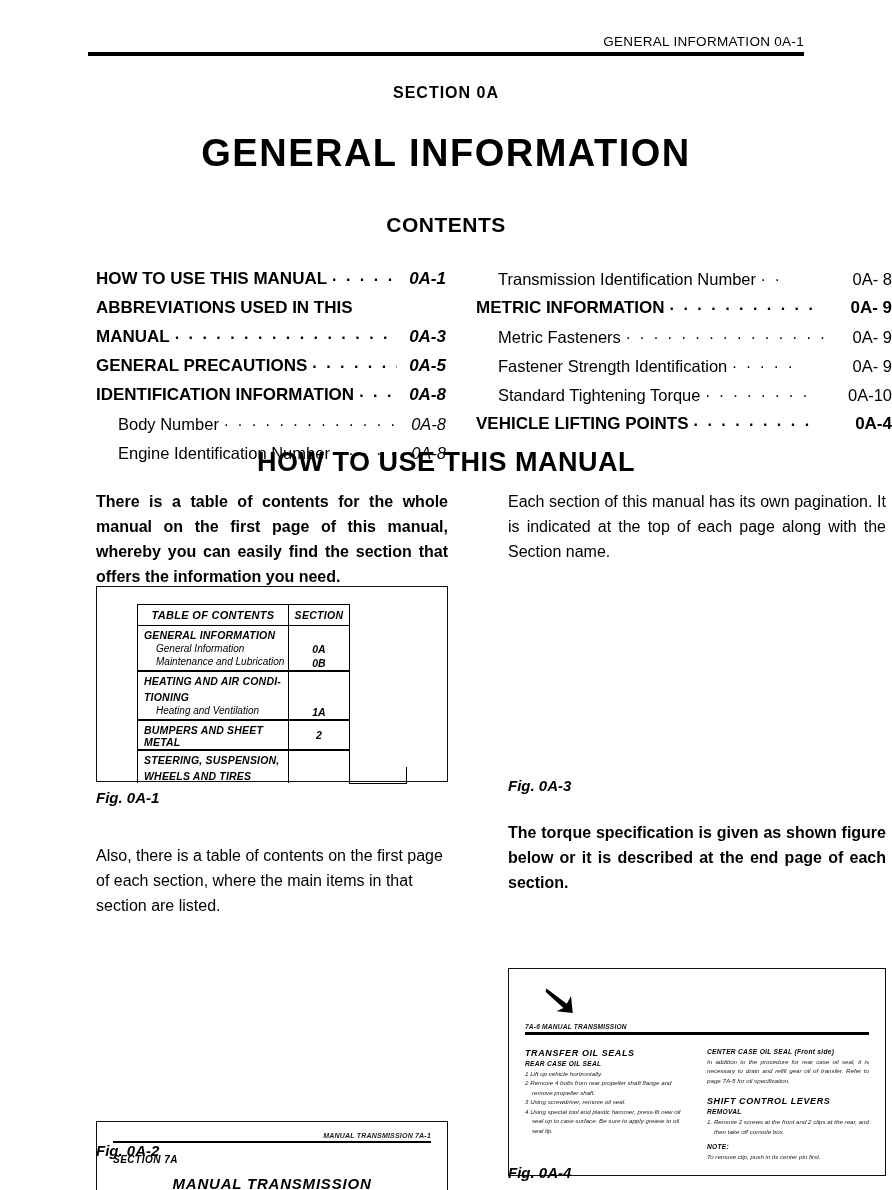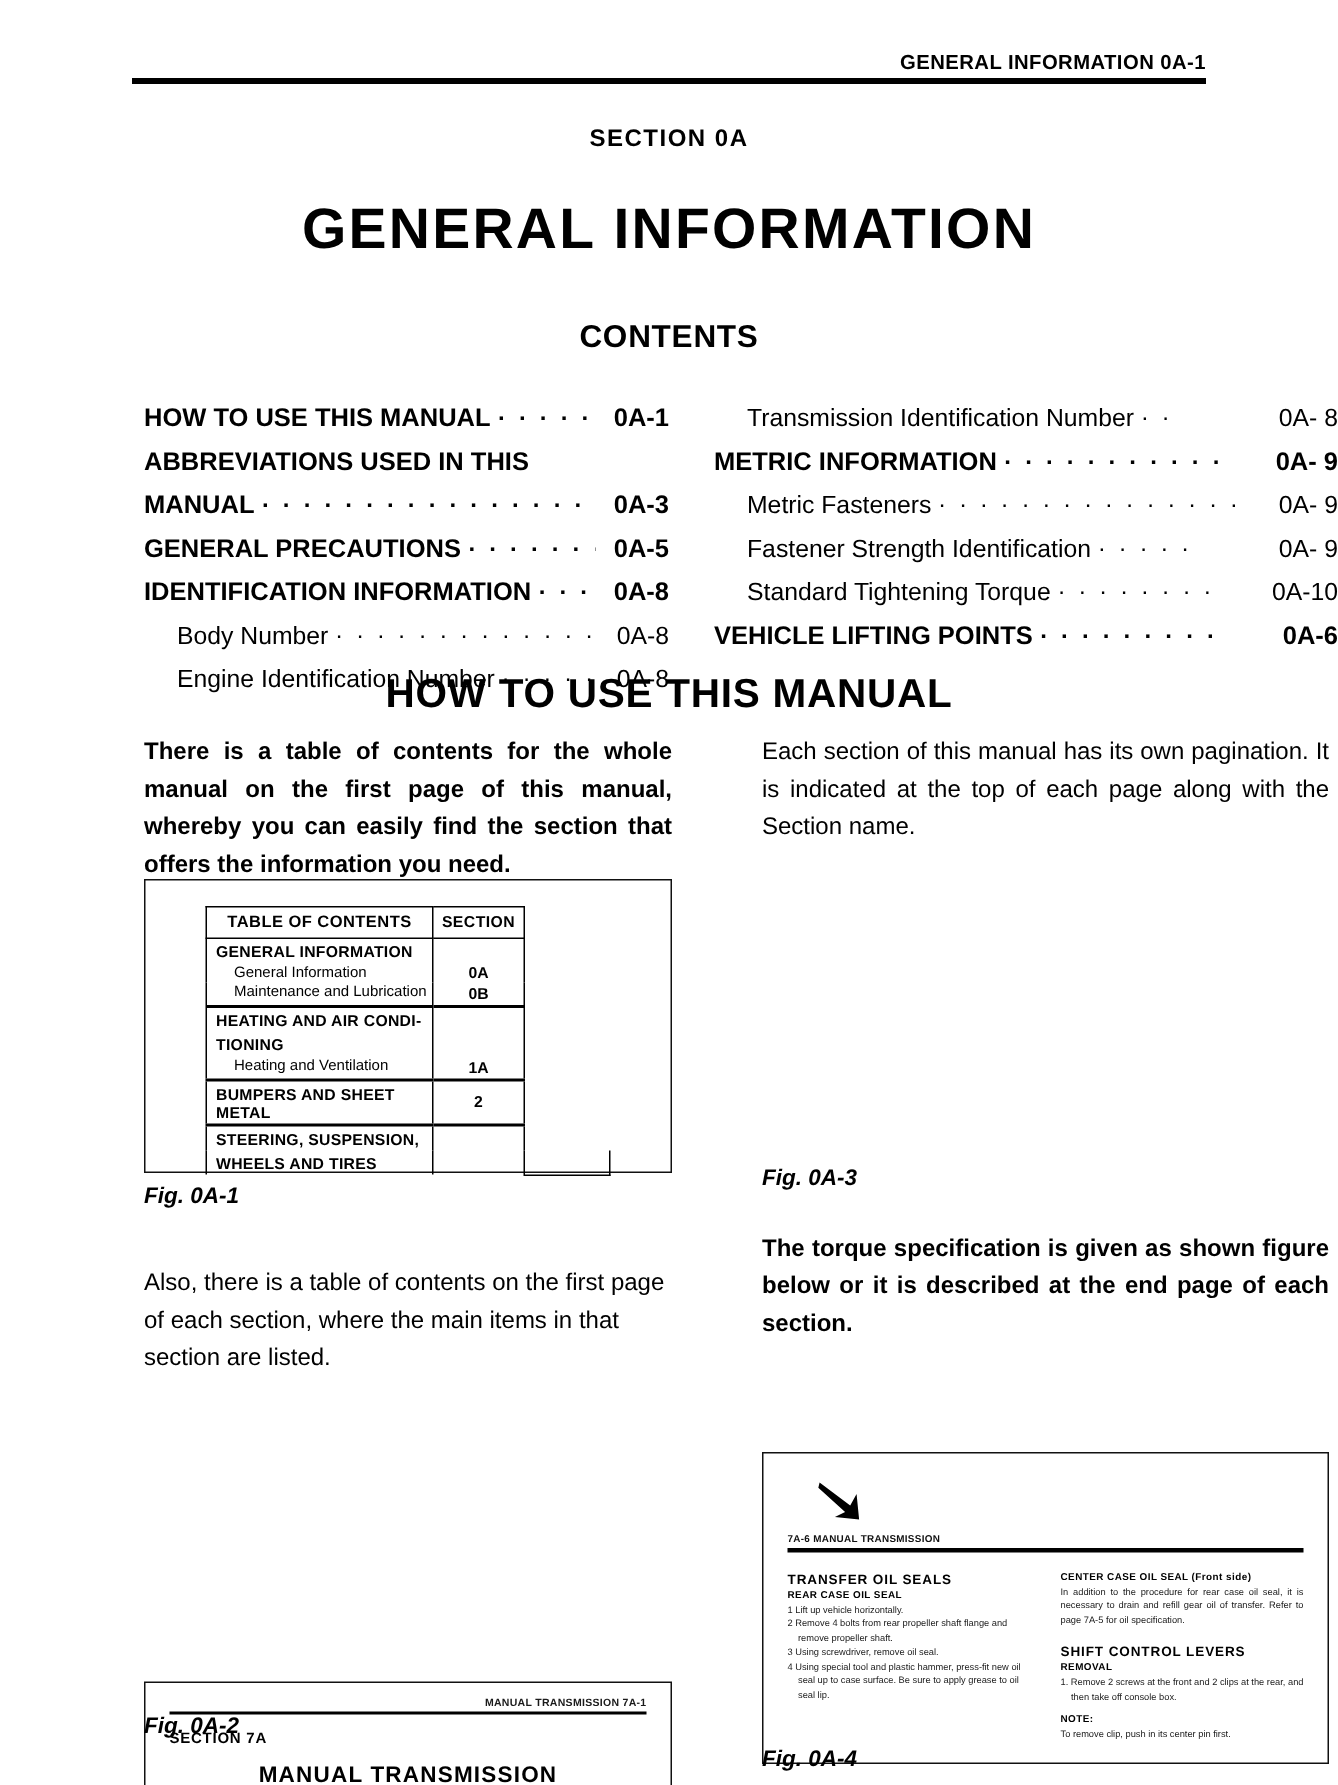--- a/index.html
+++ b/index.html
@@ -19,21 +19,21 @@
   
   .page-header {
     position: absolute;
     left: 88px;
     top: 34px;
     width: 716px;
   }
   .page-header .hdr-text {
     text-align: right;
     font-size: 13.5px;
-    font-weight: bold;
+    font-weight: normal;
     letter-spacing: 0.3px;
     margin-bottom: 3px;
   }
   .page-header .hdr-rule {
     height: 4px;
     background: #000;
     width: 100%;
   }
 
   
@@ -97,21 +97,21 @@
     white-space: nowrap;
     min-width: 6px;
   }
   .toc-dots.none { letter-spacing: 0; }
   .toc-page {
     flex: 0 0 auto;
     text-align: right;
     font-variant-numeric: tabular-nums;
   }
   .toc-col.right .toc-page { min-width: 56px; text-align: right; }
-  .toc-col.left  .toc-page { min-width: 46px; }
+  .toc-col.left  .toc-page { min-width: 46px; font-style: italic; }
 
   
   .howto-title {
     position: absolute;
     left: 0; right: 0;
     top: 447px;
     text-align: center;
     font-size: 27px;
     font-weight: bold;
     letter-spacing: 0.5px;
@@ -134,20 +134,21 @@
     font-weight: bold;
     font-size: 15px;
     margin-top: 5px;
   }
 
   .fig-box {
     border: 1.5px solid #111;
     background: #fff;
     box-sizing: border-box;
     position: relative;
+    font-style: italic;
   }
 
   
   .toc-table {
     border-collapse: collapse;
     width: 270px;
     margin: 17px auto 0 auto;
     font-size: 10.5px;
   }
   .toc-table th, .toc-table td {
@@ -327,21 +328,21 @@
         <span class="toc-page">0A- 9</span>
       </div>
       <div class="toc-row minor">
         <span class="toc-label">Standard Tightening Torque</span>
         <span class="toc-dots">. . . . . . . .</span>
         <span class="toc-page">0A-10</span>
       </div>
       <div class="toc-row major">
         <span class="toc-label">VEHICLE LIFTING POINTS</span>
         <span class="toc-dots">. . . . . . . . .</span>
-        <span class="toc-page">0A-6</span>
+        <span class="toc-page">0A-4</span>
       </div>
     </div>
 </div>
 
 <div class="howto-title">HOW  TO  USE  THIS  MANUAL</div>
 
 <div class="col-left" style="top:489px;font-weight:bold;">
   <p class="body-par">There is a table of contents for the whole manual on the first page of this manual, whereby you can easily find the section that offers the information you need.</p>
 </div>
 

